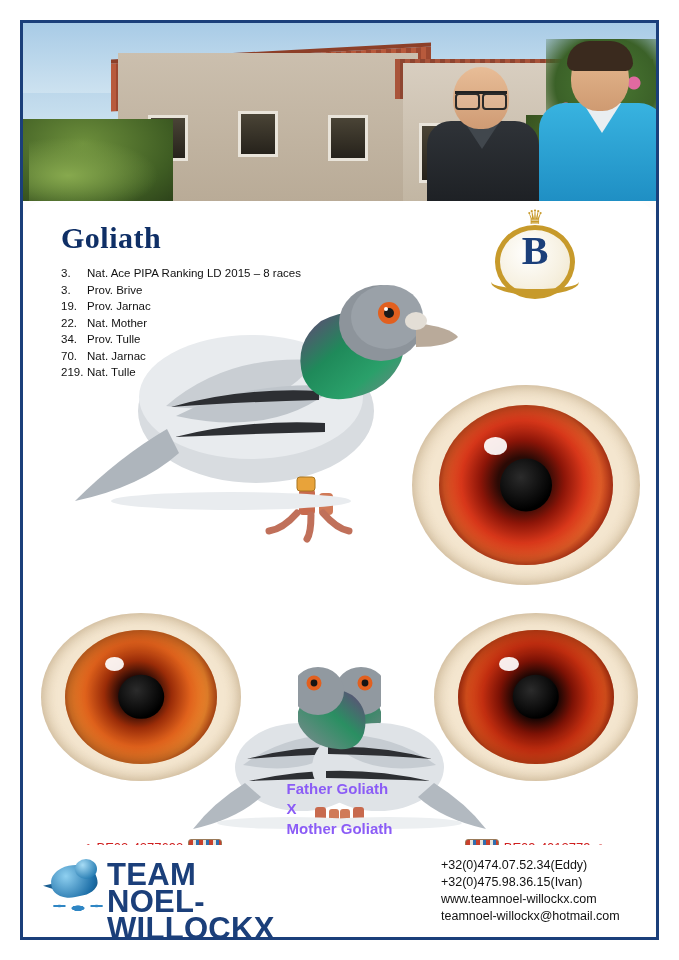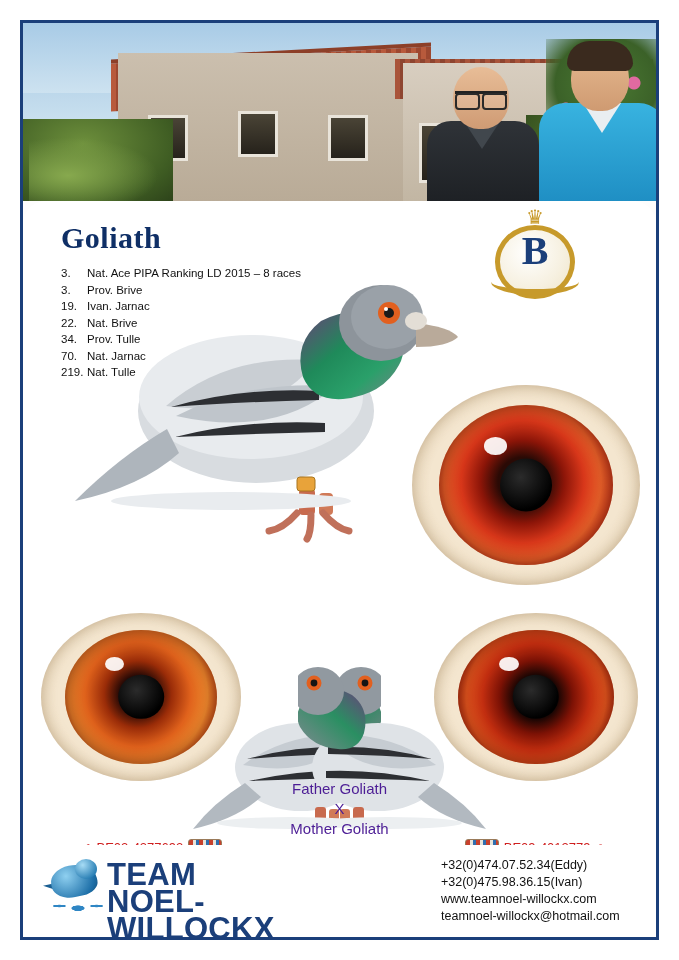--- a/index.html
+++ b/index.html
@@ -223,22 +223,22 @@
     border-radius:50%; background:rgba(255,255,255,.92);
   }
   
   .bottom-row { position:absolute; left:0; top:400px; right:0; height:290px; }
   .eye-l { position:absolute; left:18px; top:12px; width:200px; height:168px; }
   .eye-r { position:absolute; right:18px; top:12px; width:204px; height:168px; }
   .pigeon-l { position:absolute; left:168px; top:16px; width:190px; height:260px; }
   .pigeon-r { position:absolute; right:168px; top:16px; width:190px; height:260px; }
   .cross-text {
     position:absolute; left:50%; transform:translateX(-50%);
-    top:178px; text-align:center;
-    color:#4c1d95; font-weight:normal; font-size:15px; line-height:20px;
+    top:178px; 
+    color:#8b5cf6; font-weight:bold; font-size:15px; line-height:20px;
     white-space:nowrap;
   }
   .ringlabels {
     position:absolute; left:0; right:0; top:238px; height:30px;
   }
   .ring-l, .ring-r {
     position:absolute; top:0; font-size:13px; color:#cf1f1f; font-weight:normal;
     display:flex; align-items:center; gap:5px;
   }
   .ring-l { left:58px; }
@@ -334,25 +334,25 @@
           <div class="res-row">
             <span class="res-rank">3.</span>
             <span class="res-text">Nat. Ace PIPA Ranking LD 2015 – 8 races</span>
           </div>
           <div class="res-row">
             <span class="res-rank">3.</span>
             <span class="res-text">Prov. Brive</span>
           </div>
           <div class="res-row">
             <span class="res-rank">19.</span>
-            <span class="res-text">Ivan. Jarnac</span>
+            <span class="res-text">Prov. Jarnac</span>
           </div>
           <div class="res-row">
             <span class="res-rank">22.</span>
-            <span class="res-text">Nat. Brive</span>
+            <span class="res-text">Nat. Mother</span>
           </div>
           <div class="res-row">
             <span class="res-rank">34.</span>
             <span class="res-text">Prov. Tulle</span>
           </div>
           <div class="res-row">
             <span class="res-rank">70.</span>
             <span class="res-text">Nat. Jarnac</span>
           </div>
           <div class="res-row">

